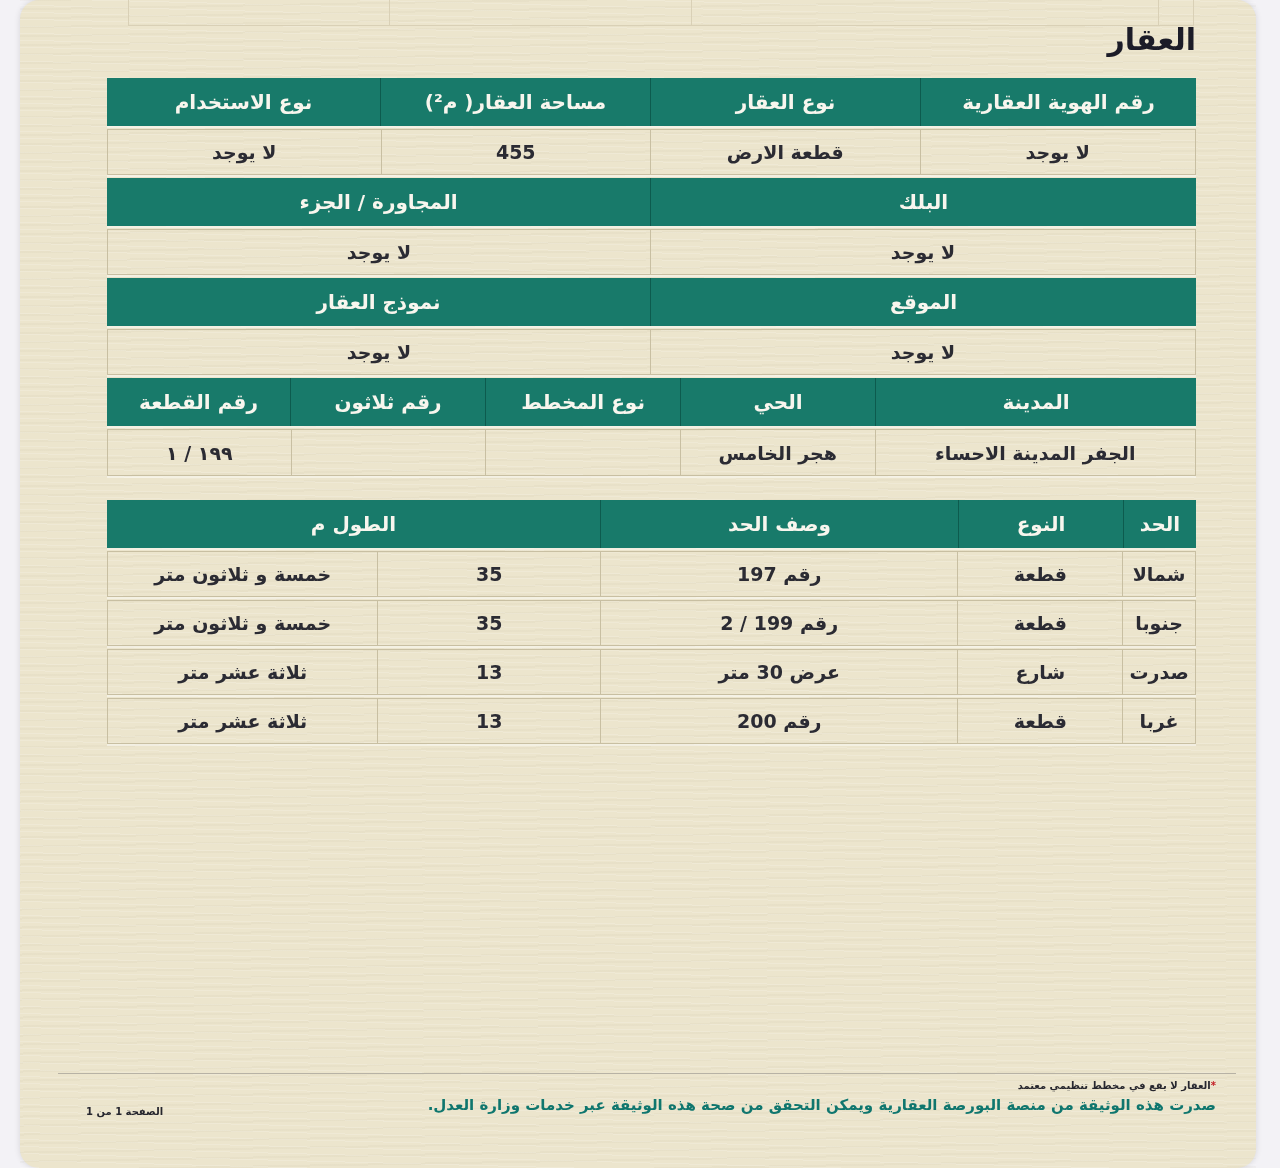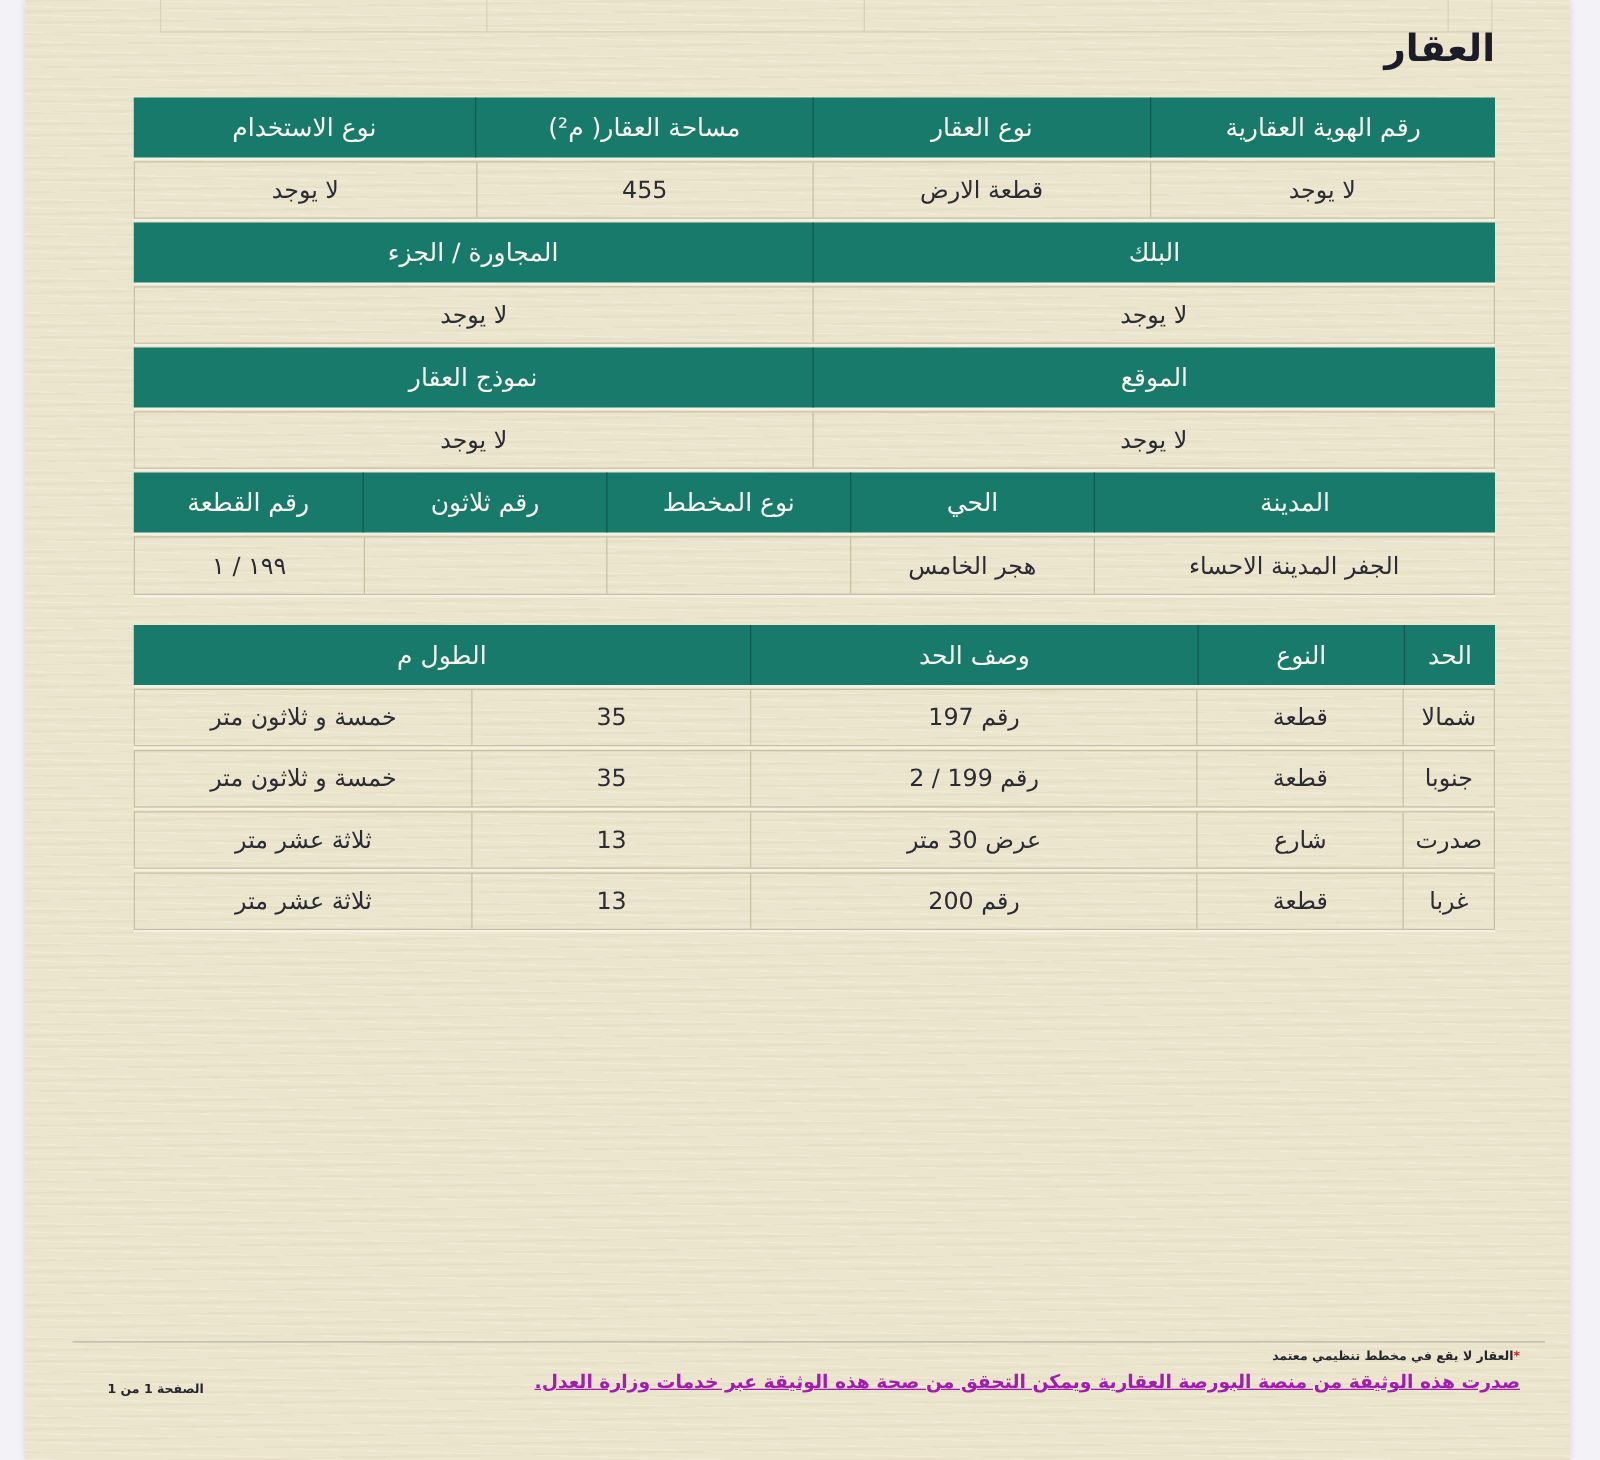--- a/index.html
+++ b/index.html
@@ -7,20 +7,21 @@
   body {
     background:#f3f2f6;
     font-family:"DejaVu Sans", sans-serif;
     position:relative;
   }
   .doc {
     position:absolute; left:20px; top:0; width:1236px; height:1168px;
     background:#ece5cd;
     direction:rtl;
     box-shadow:0 0 6px rgba(0,0,0,0.12);
+    border-radius:19px;
   }
   .doc::before {
     content:""; position:absolute; inset:0; pointer-events:none;
     background:
       repeating-linear-gradient(1.5deg, rgba(255,255,255,0.16) 0 1px, rgba(255,255,255,0) 1px 7px),
       repeating-linear-gradient(-1deg, rgba(150,138,105,0.05) 0 2px, rgba(150,138,105,0) 2px 9px);
   }
   
   .partial-table {
     position:absolute; top:-4px; left:108px; width:1066px; height:30px;
@@ -36,36 +37,36 @@
 
   .tbl { position:absolute; left:87px; width:1089px; }
   .t1 { top:78px; }
   .t2 { top:500px; }
 
   .trow { display:flex; width:100%; margin-bottom:3px; box-shadow:0 2px 0 rgba(255,255,255,0.45); }
   .trow.head { background:#187a6a; height:48px; color:#f8f6ee; }
   .trow.data { height:46px; border:1px solid #c8bfa2; color:#2b2b33; }
   .cell {
     display:flex; align-items:center; justify-content:center;
-    font-weight:normal; text-align:left; height:100%;
+    font-weight:bold; text-align:left; height:100%;
     overflow:hidden; white-space:nowrap;
   }
   .head .cell { font-size:20px; }
   .data .cell { font-size:19px; }
   .head .cell:not(:last-child) { border-left:1px solid #0d5b4e; }
   .data .cell:not(:last-child) { border-left:1px solid #c8bfa2; }
 
   .footer-line { position:absolute; top:1073px; left:38px; width:1178px; height:1px; background:#b7b2a5; }
   .footnotes {
     position:absolute; top:1080px; right:40px; left:60px;
     text-align:right; color:#26262e;
   }
   .fn1 { font-size:10px; font-weight:bold; }
   .fn1 .star { color:#c32026; font-weight:bold; }
-  .fn2 { font-size:15px; font-weight:bold; margin-top:5px; color:#a21caf;text-decoration:underline; }
+  .fn2 { font-size:15px; font-weight:bold; margin-top:5px; color:#0f766e; }
   .pagenum {
     position:absolute; top:1106px; left:66px;
     font-size:10px; font-weight:bold; color:#26262e; direction:rtl;
   }
 </style>
 </head>
 <body>
 
 <div class="doc">
 

